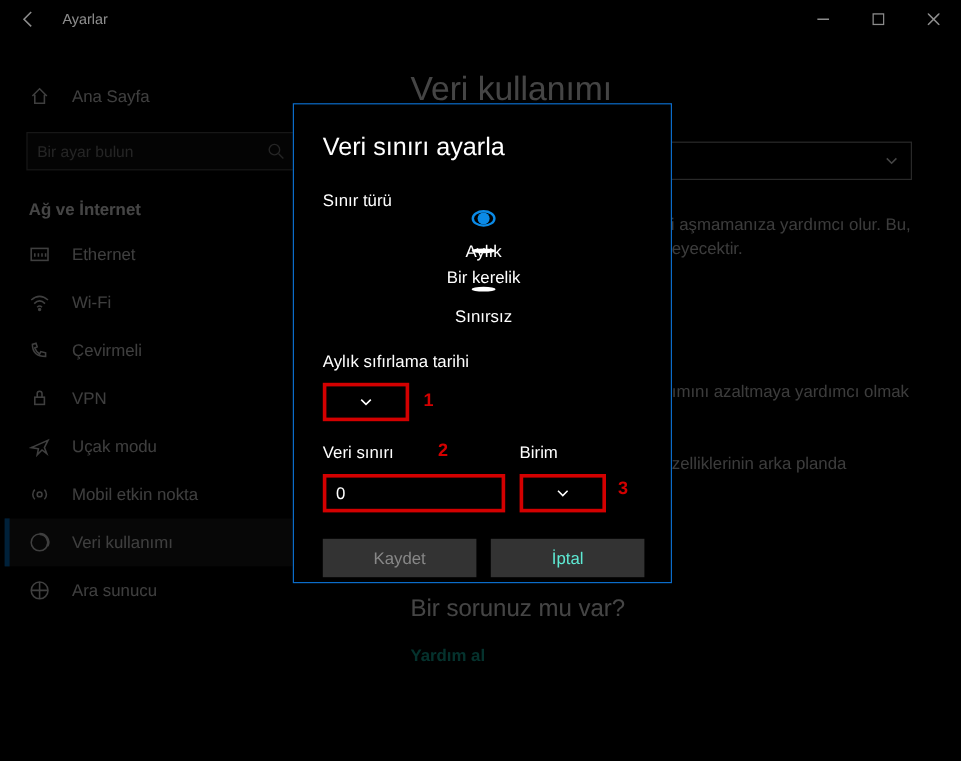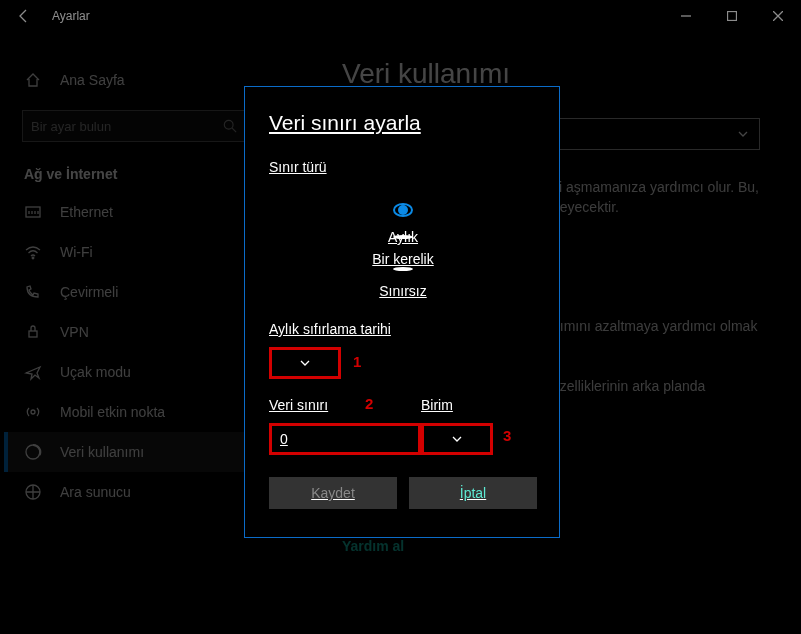--- a/index.html
+++ b/index.html
@@ -25,30 +25,30 @@
   .main { position: absolute; left: 260px; top: 32px; right: 0; bottom: 0; padding: 26px 40px 0 82px; color: #fff; }
   .page-title { font-size: 28px; font-weight: 300; margin-bottom: 28px; }
   .combo { width: 418px; height: 32px; border: 1px solid #999; display: flex; align-items: center; padding: 0 10px; justify-content: flex-end; margin-bottom: 28px; }
   .body-text { font-size: 14px; color: #ddd; line-height: 1.4; }
   .body-text.gap { margin-top: 100px; }
   .body-text.gap2 { margin-top: 40px; }
   .help-heading { font-size: 20px; font-weight: 400; margin-top: 100px; }
   .help-link { color: #14b8a6; font-size: 14px; margin-top: 19px; display: inline-block; cursor: pointer; font-weight: bold; }
 
   .modal-backdrop { position: absolute; inset: 0; background: rgba(0,0,0,0.45); }
-  .modal { position: absolute; left: 244px; top: 86px; width: 316px; border: 1px solid #0b6cc9; background: #000; padding: 24px 22px 28px 24px; text-decoration: underline; }
+  .modal { position: absolute; left: 244px; top: 86px; width: 316px; border: 1px solid #0b6cc9; background: #000; padding: 24px 22px 4px 24px; }
   .modal h1 { font-size: 21px; font-weight: 400; margin-bottom: 24px; }
-  .modal .group-label { font-size: 14px; margin-bottom: 28px; }
+  .modal .group-label { font-size: 14px; margin-bottom: 0; }
   .radio-row { display: flex; align-items: center; gap: 12px; height: 32px; font-size: 14px; flex-direction: column; }
   .radio-outer { width: 20px; height: 20px; border: 2px solid #fff; border-radius: 50%; display: flex; align-items: center; justify-content: center; }
   .radio-outer.sel { border-color: #0b8ae6; }
   .radio-inner { width: 10px; height: 10px; border-radius: 50%; background: #0b8ae6; }
   .reset-label { font-size: 14px; margin-top: 22px; margin-bottom: 10px; }
   .small-combo { width: 72px; height: 32px; border: 3px solid #d30000; display: flex; align-items: center; justify-content: center; position: relative; }
-  .row-fields { display: flex; align-items: flex-end; margin-top: 18px; }
+  .row-fields { display: flex; gap: 12px; align-items: flex-end; margin-top: 18px; }
   .field-col { display: flex; flex-direction: column; position: relative; }
   .field-col label { font-size: 14px; margin-bottom: 10px; }
   .limit-input { width: 152px; height: 32px; border: 3px solid #d30000; background: #000; color: #fff; font-size: 14px; padding: 0 8px; outline: none; }
   .unit-combo { width: 72px; height: 32px; border: 3px solid #d30000; display: flex; align-items: center; justify-content: center; }
   .annot { position: absolute; color: #d30000; font-weight: 700; font-size: 15px; }
   .btn-row { display: flex; gap: 12px; margin-top: 22px; }
   .dlg-btn { flex: 1; height: 32px; background: #333; color: #5eead4; font-size: 14px; display: flex; align-items: center; justify-content: center; cursor: pointer; }
   .dlg-btn.disabled { color: #888; }
 
   svg { stroke: currentColor; fill: none; stroke-width: 1.3; }

